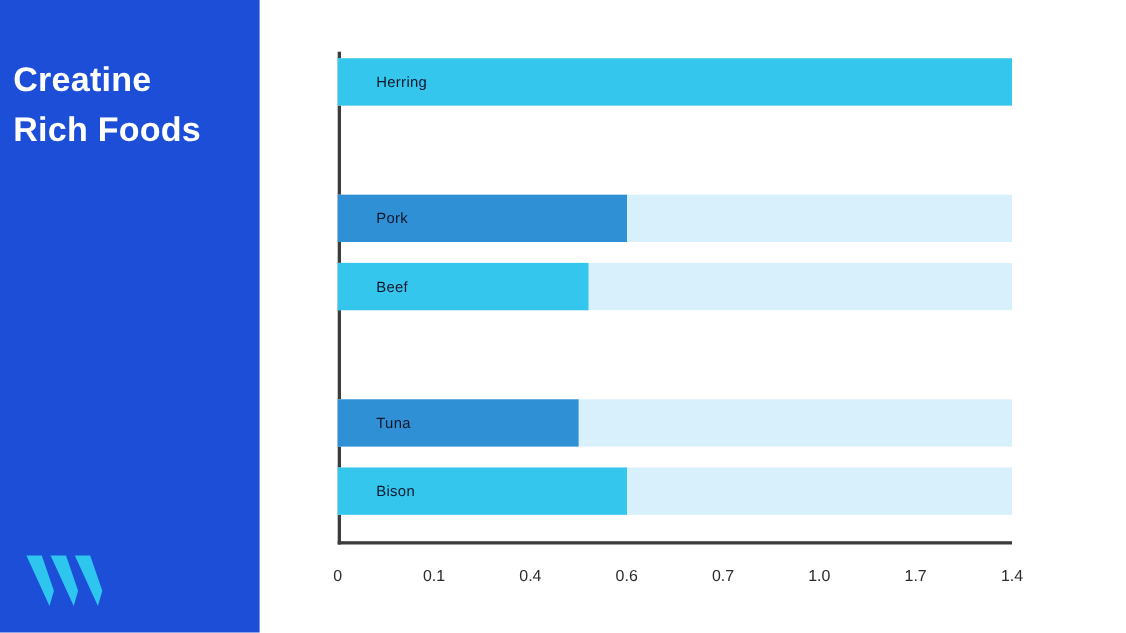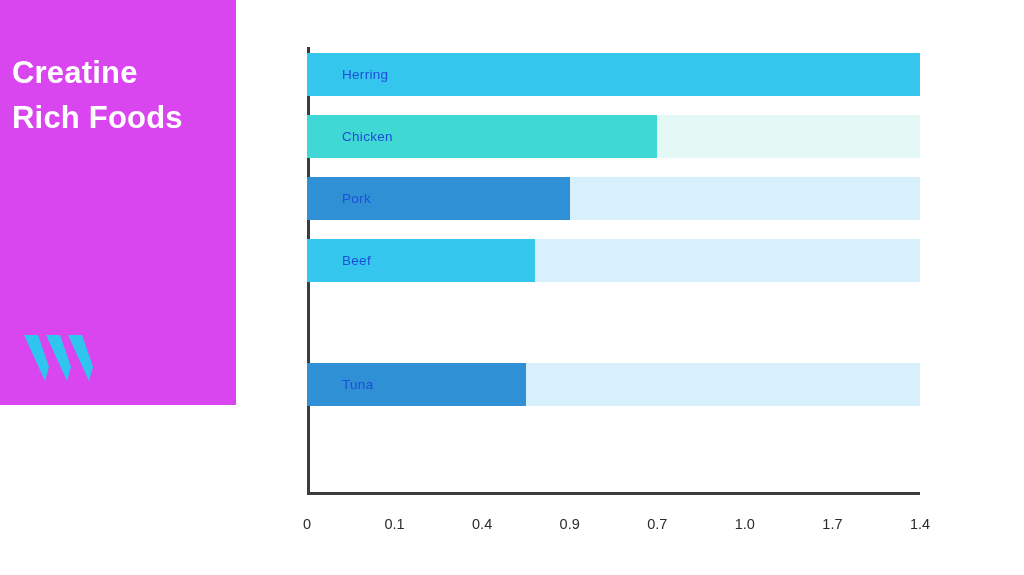--- a/index.html
+++ b/index.html
@@ -14,22 +14,22 @@
     font-family: "Liberation Sans", sans-serif;
     position: relative;
   }
 
   
   #left-panel {
     position: absolute;
     left: 0;
     top: 0;
     width: 236px;
-    height: 405px;
-    background: #d946ef;
+    height: 575px;
+    background: #1d4ed8;
     text-decoration: underline;
   }
   #page-title {
     position: absolute;
     left: 12px;
     top: 50px;
     width: 215px;
     color: #ffffff;
     font-size: 31px;
     font-weight: bold;
@@ -95,21 +95,21 @@
     left: 0;
     top: 0;
     height: 43px;
   }
   .bar-label {
     position: absolute;
     left: 35px;
     top: 0;
     height: 43px;
     line-height: 43px;
-    color: #1d4ed8;
+    color: #0f172a;
     font-size: 13.5px;
     letter-spacing: 0.3px;
     white-space: nowrap;
   }
 
   
   #xticks {
     position: absolute;
     left: 0;
     top: 516px;
@@ -142,44 +142,44 @@
 
 <div id="chart-area">
   <div id="axis-y"></div>
   <div id="axis-x"></div>
   <div id="plot">
       <div class="bar-row" style="top: 6px;">
         <div class="bar-track" style="background: rgb(215, 240, 251);"></div>
         <div class="bar-fill" style="width: 613px; background: rgb(53, 198, 238);"></div>
         <div class="bar-label">Herring</div>
       </div>
-      <div class="bar-row" style="top: 68px;">
-        <div class="bar-track" style="background: rgb(228, 248, 246);"></div>
-        <div class="bar-fill" style="width: 350.286px; background: rgb(64, 216, 212);"></div>
-        <div class="bar-label">Chicken</div>
-      </div>
       <div class="bar-row" style="top: 130px;">
         <div class="bar-track" style="background: rgb(215, 240, 251);"></div>
         <div class="bar-fill" style="width: 262.714px; background: rgb(48, 144, 214);"></div>
         <div class="bar-label">Pork</div>
       </div>
       <div class="bar-row" style="top: 192px; border-radius: 10px;">
         <div class="bar-track" style="background: rgb(215, 240, 251);"></div>
         <div class="bar-fill" style="width: 227.686px; background: rgb(53, 198, 238);"></div>
         <div class="bar-label">Beef</div>
       </div>
       <div class="bar-row" style="top: 316px;">
         <div class="bar-track" style="background: rgb(215, 240, 251);"></div>
         <div class="bar-fill" style="width: 218.929px; background: rgb(48, 144, 214);"></div>
         <div class="bar-label">Tuna</div>
       </div>
+      <div class="bar-row" style="top: 378px;">
+        <div class="bar-track" style="background: rgb(215, 240, 251);"></div>
+        <div class="bar-fill" style="width: 262.714px; background: rgb(53, 198, 238);"></div>
+        <div class="bar-label">Bison</div>
+      </div>
     </div>
   <div id="xticks">
       <div class="xtick" style="left: 307px;">0</div>
       <div class="xtick" style="left: 394.571px;">0.1</div>
       <div class="xtick" style="left: 482.143px;">0.4</div>
-      <div class="xtick" style="left: 569.714px;">0.9</div>
+      <div class="xtick" style="left: 569.714px;">0.6</div>
       <div class="xtick" style="left: 657.286px;">0.7</div>
       <div class="xtick" style="left: 744.857px;">1.0</div>
       <div class="xtick" style="left: 832.429px;">1.7</div>
       <div class="xtick" style="left: 920px; text-align: right;">1.4</div>
     </div>
 </div>
 
 </body></html>

